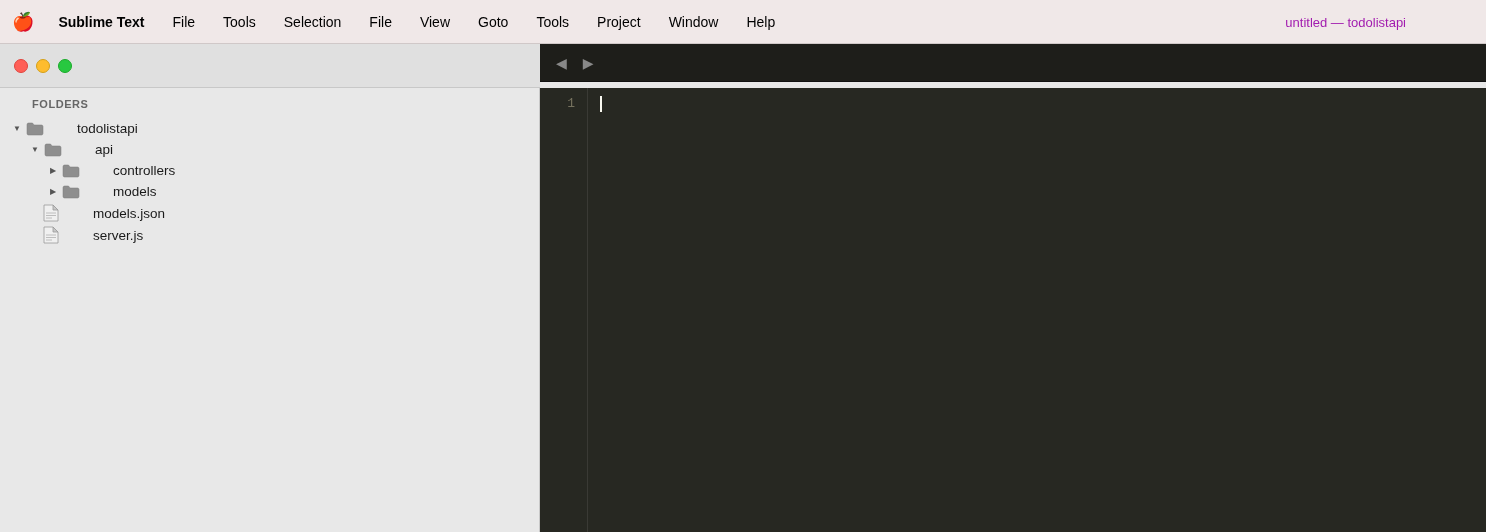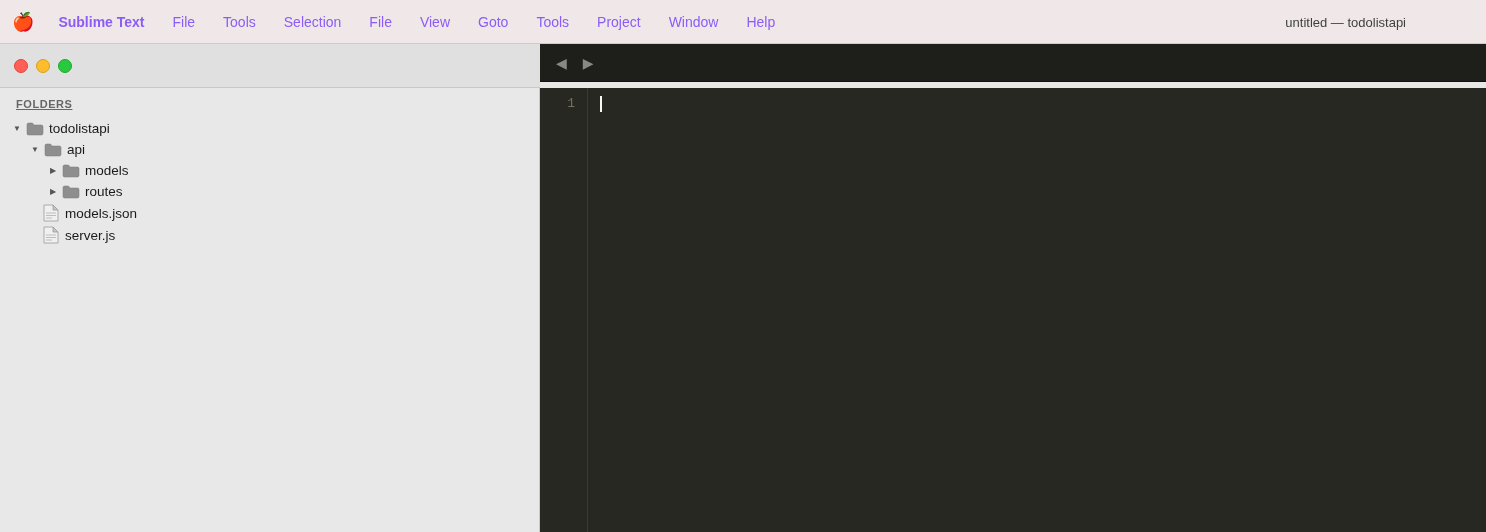--- a/index.html
+++ b/index.html
@@ -21,34 +21,34 @@
       gap: 20px;
       border-bottom: 1px solid #d0c8c8;
       position: relative;
     }
     .menubar-apple {
       font-size: 18px;
       color: #333;
     }
     .menubar-item {
       font-size: 14px;
-      color: #8b5cf6;
+      color: #000000;
       cursor: pointer;
       padding: 2px 4px;
     }
     .menubar-item.bold {
       font-weight: 700;
     }
     .menubar-title {
       position: absolute;
       right: 80px;
       top: 50%;
       transform: translateY(-50%);
       font-size: 13px;
-      color: #404040;
+      color: #a21caf;
     }
 
     
     .window-controls {
       display: flex;
       align-items: center;
       height: 44px;
       padding: 0 14px;
       gap: 8px;
       background: #e0e0e0;
@@ -76,24 +76,23 @@
       width: 540px;
       background: #e8e8e8;
       border-right: 1px solid #c8c8c8;
       padding-top: 10px;
       overflow-y: auto;
     }
     .folders-label {
       font-size: 11px;
       font-weight: 700;
       color: #666;
-      padding: 0 16px 8px 16px;
+      padding: 0 16px 8px 32px;
       letter-spacing: 0.05em;
       text-transform: uppercase;
-      text-decoration: underline;
     }
 
     .tree-item {
       display: flex;
       align-items: center;
       padding: 3px 0;
       cursor: pointer;
       font-size: 13.5px;
       color: #222;
     }
@@ -132,20 +131,21 @@
       display: inline-flex;
       align-items: center;
       justify-content: center;
       margin-right: 5px;
       flex-shrink: 0;
     }
 
     .item-label {
       font-size: 13.5px;
       color: #1a1a1a;
+      margin-left: 28px;
     }
 
     
     .editor {
       flex: 1;
       background: #272822;
       display: flex;
       flex-direction: column;
     }
     .editor-toolbar {
@@ -268,40 +268,40 @@
     <div class="tree-item tree-indent-1">
       <span class="arrow arrow-down"></span>
       <span class="folder-icon">
         <svg class="folder-svg" viewBox="0 0 18 14" fill="none" xmlns="http://www.w3.org/2000/svg">
           <path d="M1 2.5C1 1.67 1.67 1 2.5 1H6.5L8 3H15.5C16.33 3 17 3.67 17 4.5V11.5C17 12.33 16.33 13 15.5 13H2.5C1.67 13 1 12.33 1 11.5V2.5Z" fill="#8e8e8e" stroke="#7a7a7a" stroke-width="0.5"></path>
         </svg>
       </span>
       <span class="item-label">api</span>
     </div>
 
-
     <div class="tree-item tree-indent-2">
       <span class="arrow arrow-right"></span>
       <span class="folder-icon">
         <svg class="folder-svg" viewBox="0 0 18 14" fill="none" xmlns="http://www.w3.org/2000/svg">
           <path d="M1 2.5C1 1.67 1.67 1 2.5 1H6.5L8 3H15.5C16.33 3 17 3.67 17 4.5V11.5C17 12.33 16.33 13 15.5 13H2.5C1.67 13 1 12.33 1 11.5V2.5Z" fill="#8e8e8e" stroke="#7a7a7a" stroke-width="0.5"></path>
         </svg>
       </span>
-      <span class="item-label">models</span>
+      <span class="item-label">controllers</span>
     </div>
 
     <div class="tree-item tree-indent-2">
       <span class="arrow arrow-right"></span>
       <span class="folder-icon">
         <svg class="folder-svg" viewBox="0 0 18 14" fill="none" xmlns="http://www.w3.org/2000/svg">
           <path d="M1 2.5C1 1.67 1.67 1 2.5 1H6.5L8 3H15.5C16.33 3 17 3.67 17 4.5V11.5C17 12.33 16.33 13 15.5 13H2.5C1.67 13 1 12.33 1 11.5V2.5Z" fill="#8e8e8e" stroke="#7a7a7a" stroke-width="0.5"></path>
         </svg>
       </span>
-      <span class="item-label">routes</span>
-    </div>
+      <span class="item-label">models</span>
+    </div>
+
 
     <div class="tree-item tree-indent-1">
       <span class="arrow-empty"></span>
       <span class="file-icon">
         <svg width="16" height="18" viewBox="0 0 16 18" fill="none" xmlns="http://www.w3.org/2000/svg">
           <path d="M1 1H10L15 6V17H1V1Z" fill="#f0f0f0" stroke="#9a9a9a" stroke-width="0.8"></path>
           <path d="M10 1L15 6H10V1Z" fill="#c8c8c8" stroke="#9a9a9a" stroke-width="0.8"></path>
           <line x1="3" y1="9" x2="13" y2="9" stroke="#b0b0b0" stroke-width="0.8"></line>
           <line x1="3" y1="11.5" x2="13" y2="11.5" stroke="#b0b0b0" stroke-width="0.8"></line>
           <line x1="3" y1="14" x2="9" y2="14" stroke="#b0b0b0" stroke-width="0.8"></line>

